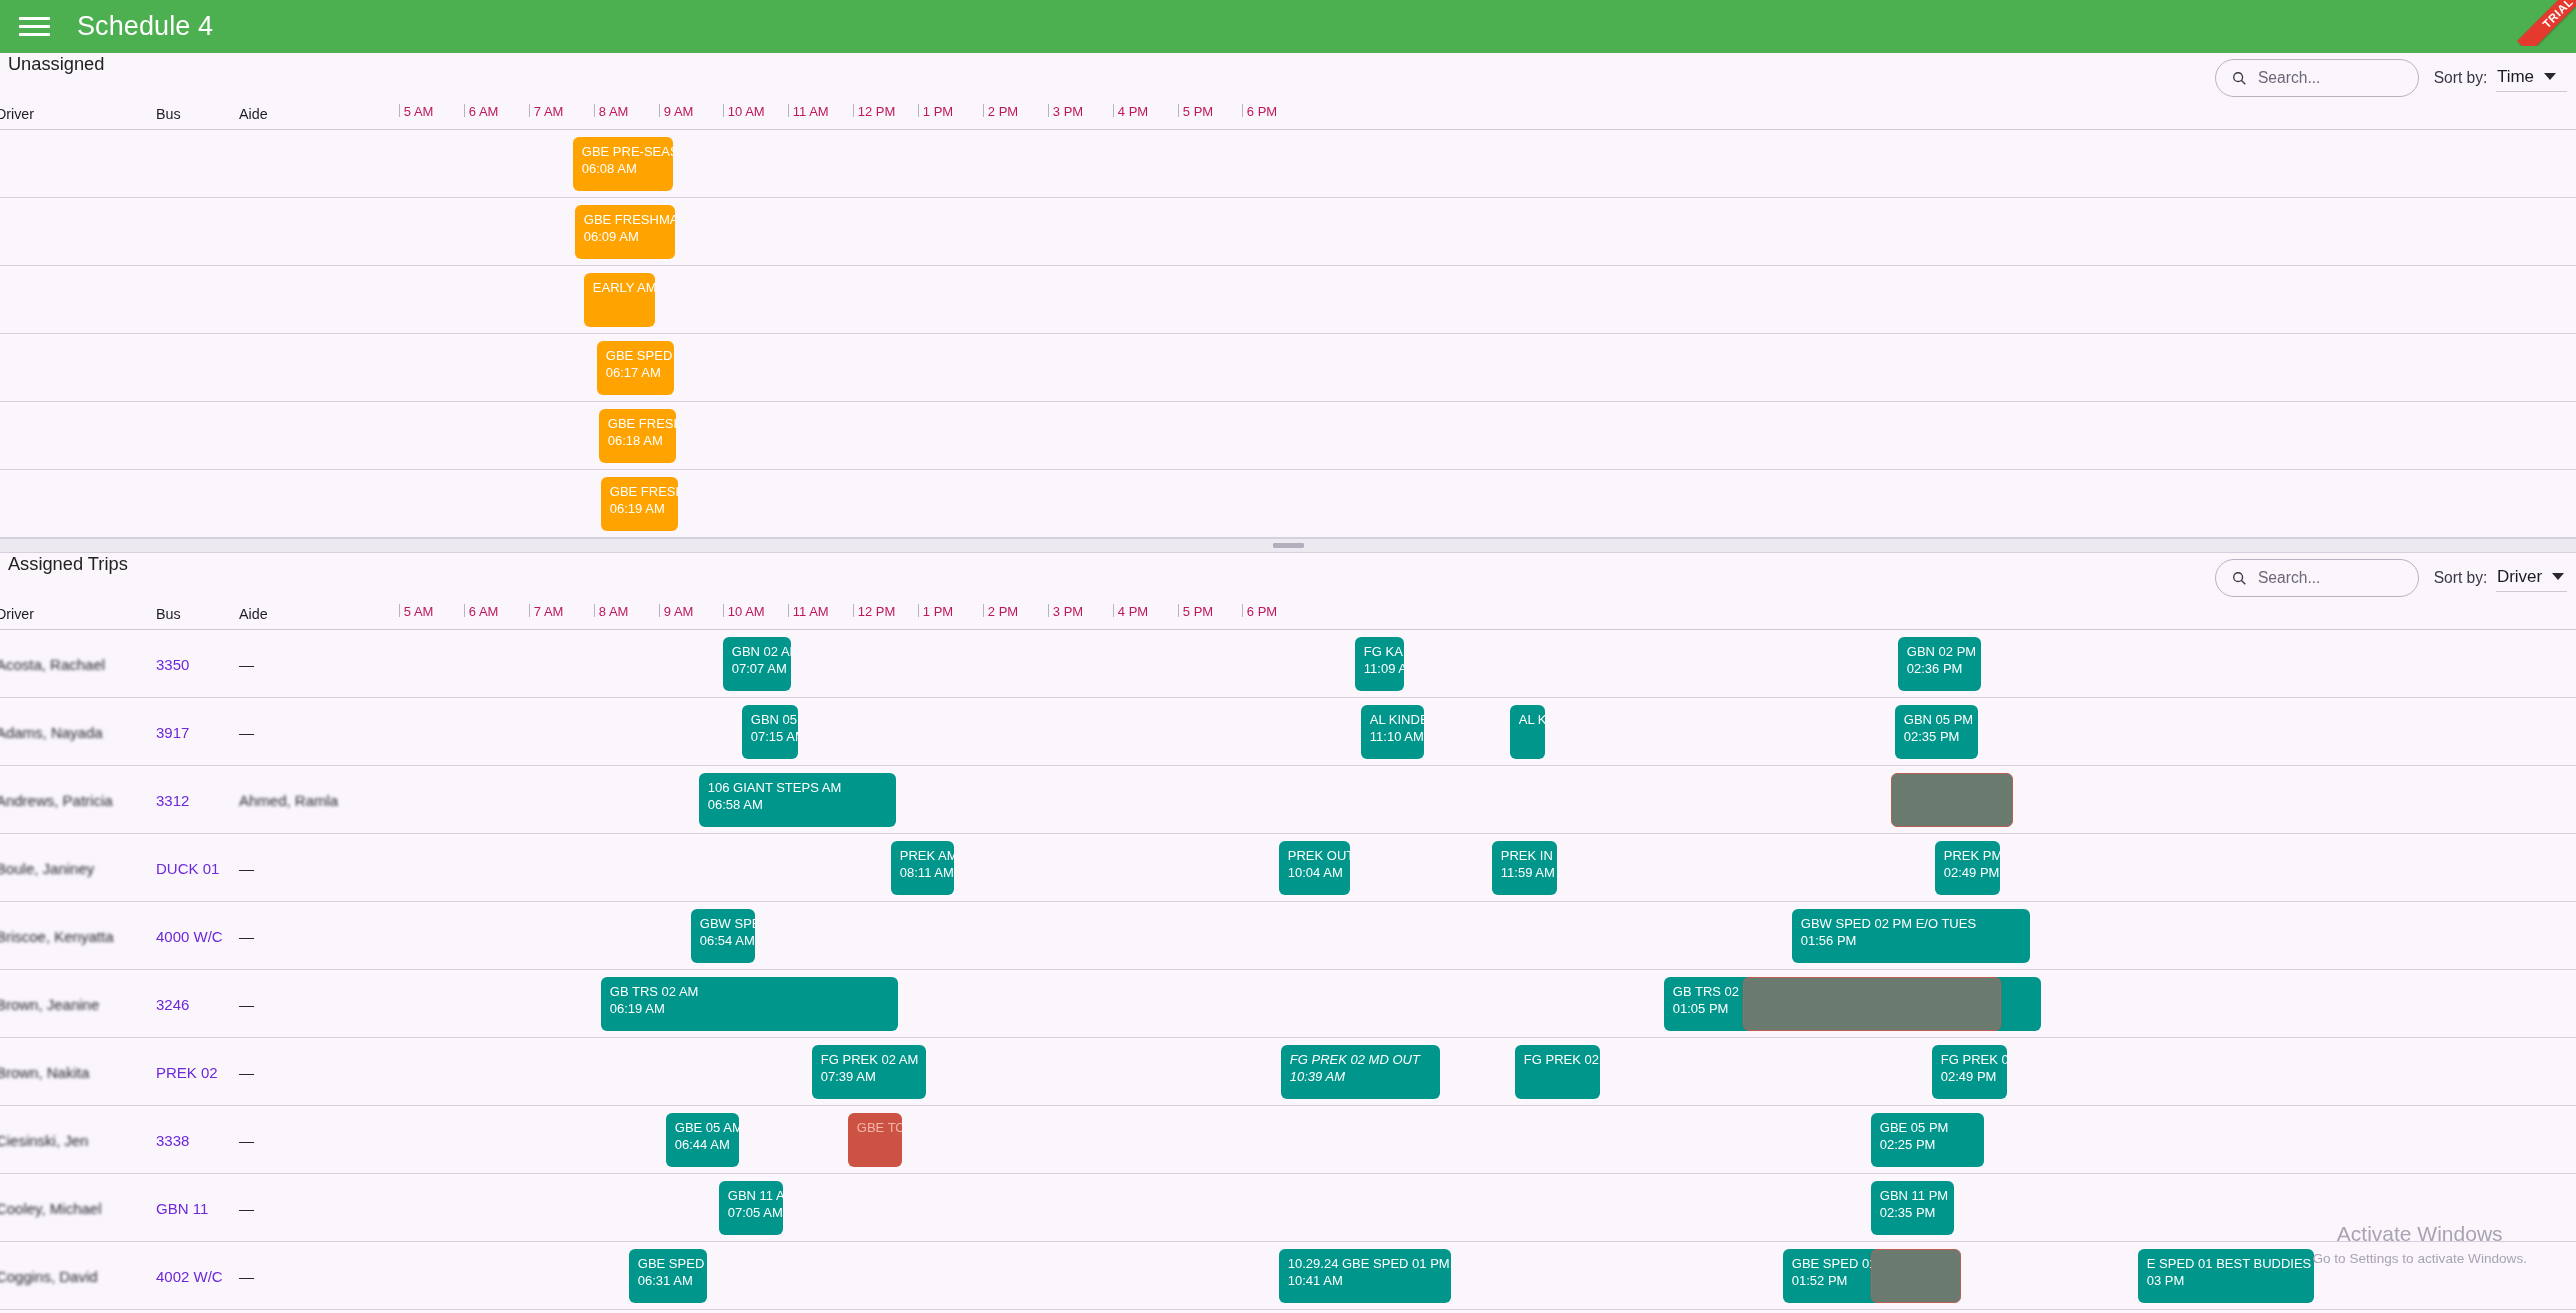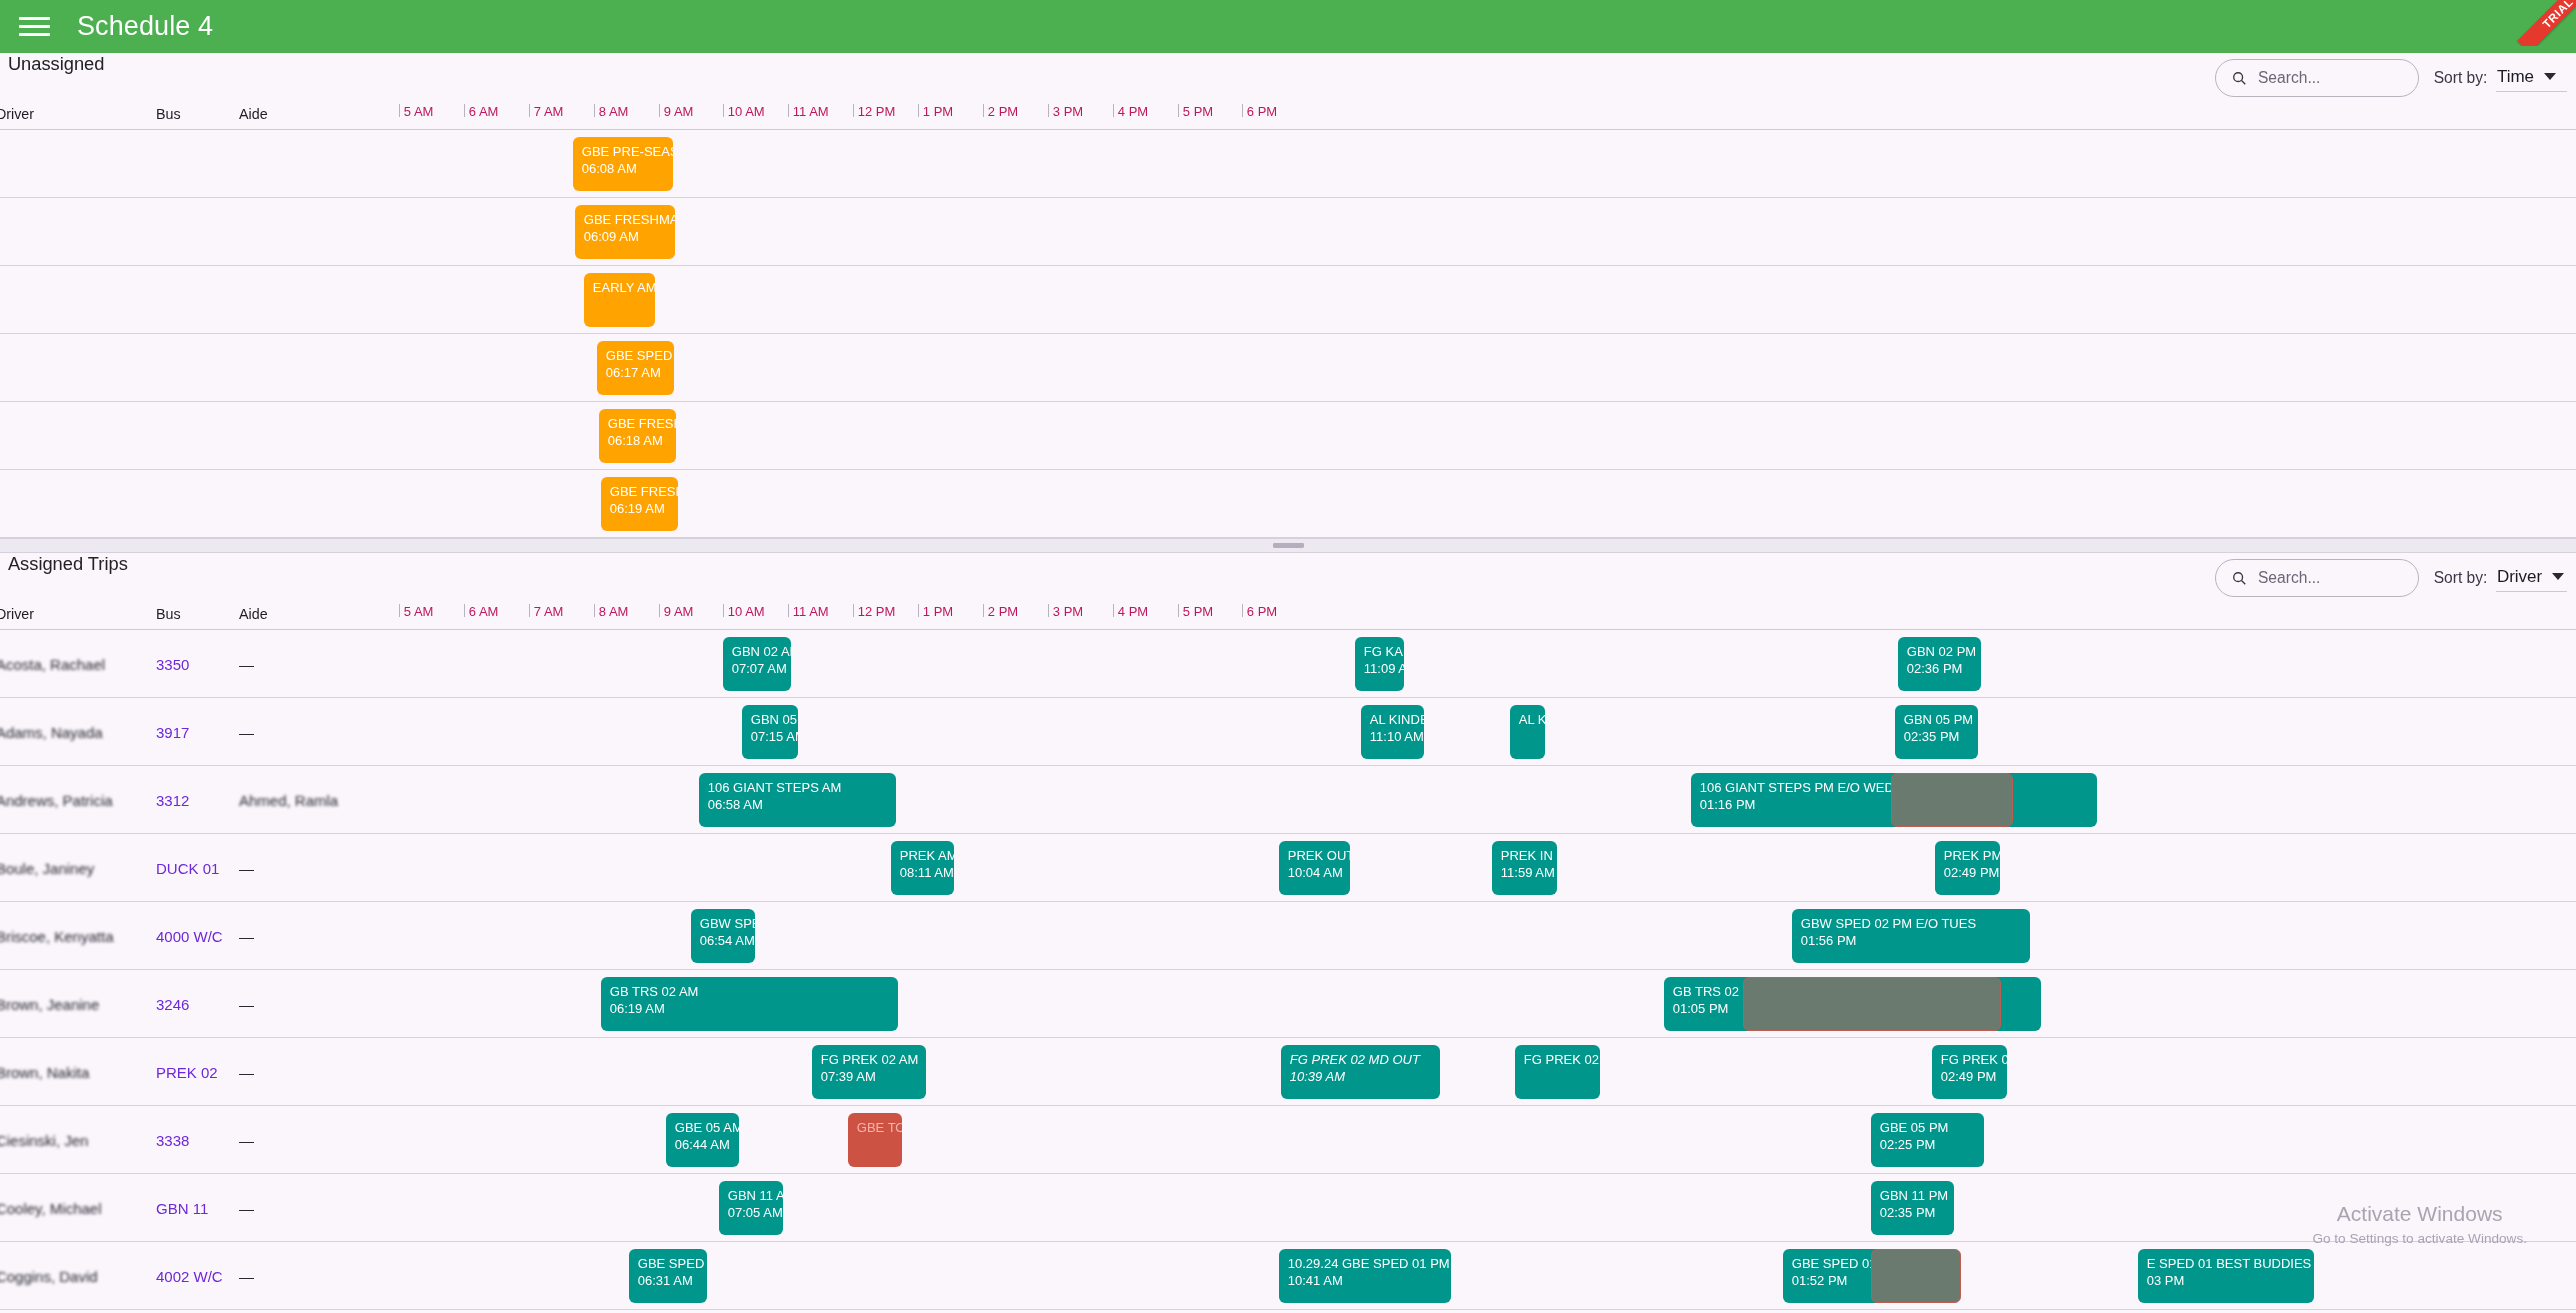--- a/index.html
+++ b/index.html
@@ -106,21 +106,21 @@
 
   
   .splitter {
     height:15px; background:#eceaf0; border-top:0.7px solid #d6d0dd; border-bottom:0.7px solid #d6d0dd;
     display:flex; align-items:center; justify-content:center; cursor:row-resize;
   }
   .splitter i { display:block; width:31px; height:4.8px; background:#b4aebd; border-radius:1.4px; }
 
   
   .watermark {
-    position:absolute; right:49px; bottom:64px; text-align:center;
+    position:absolute; right:49px; bottom:44px; text-align:center;
     color:#a9a3b2; pointer-events:none;margin-top:35px;
   }
   .watermark .w1 { font-size:21px; }
   .watermark .w2 { font-size:13.6px; margin-top:5.4px; }
 </style>
 </head>
 <body>
 
 <div class="appbar">
   <div class="hamburger">
@@ -268,24 +268,20 @@
         </div>
       </div>
       <div class="row">
         <span class="cell-driver">Andrews, Patricia</span>
         <span class="cell-bus">3312</span>
         <span class="cell-aide blurred">Ahmed, Ramla</span>
         <div class="trip teal" style="left: 699px; width: 197px;">
           <div class="t1">106 GIANT STEPS AM</div>
           <div class="t2">06:58 AM</div>
         </div>
-        <div class="trip teal" style="left: 1691px; width: 406px;">
-          <div class="t1">106 GIANT STEPS PM E/O WED</div>
-          <div class="t2">01:16 PM</div>
-        </div>
         <div class="ghost" style="left: 1891px; width: 122px;"></div>
       </div>
       <div class="row">
         <span class="cell-driver">Boule, Janiney</span>
         <span class="cell-bus">DUCK 01</span>
         <span class="cell-aide">—</span>
         <div class="trip teal" style="left: 891px; width: 63px;">
           <div class="t1">PREK AM DUCK 01</div>
           <div class="t2">08:11 AM</div>
         </div>

